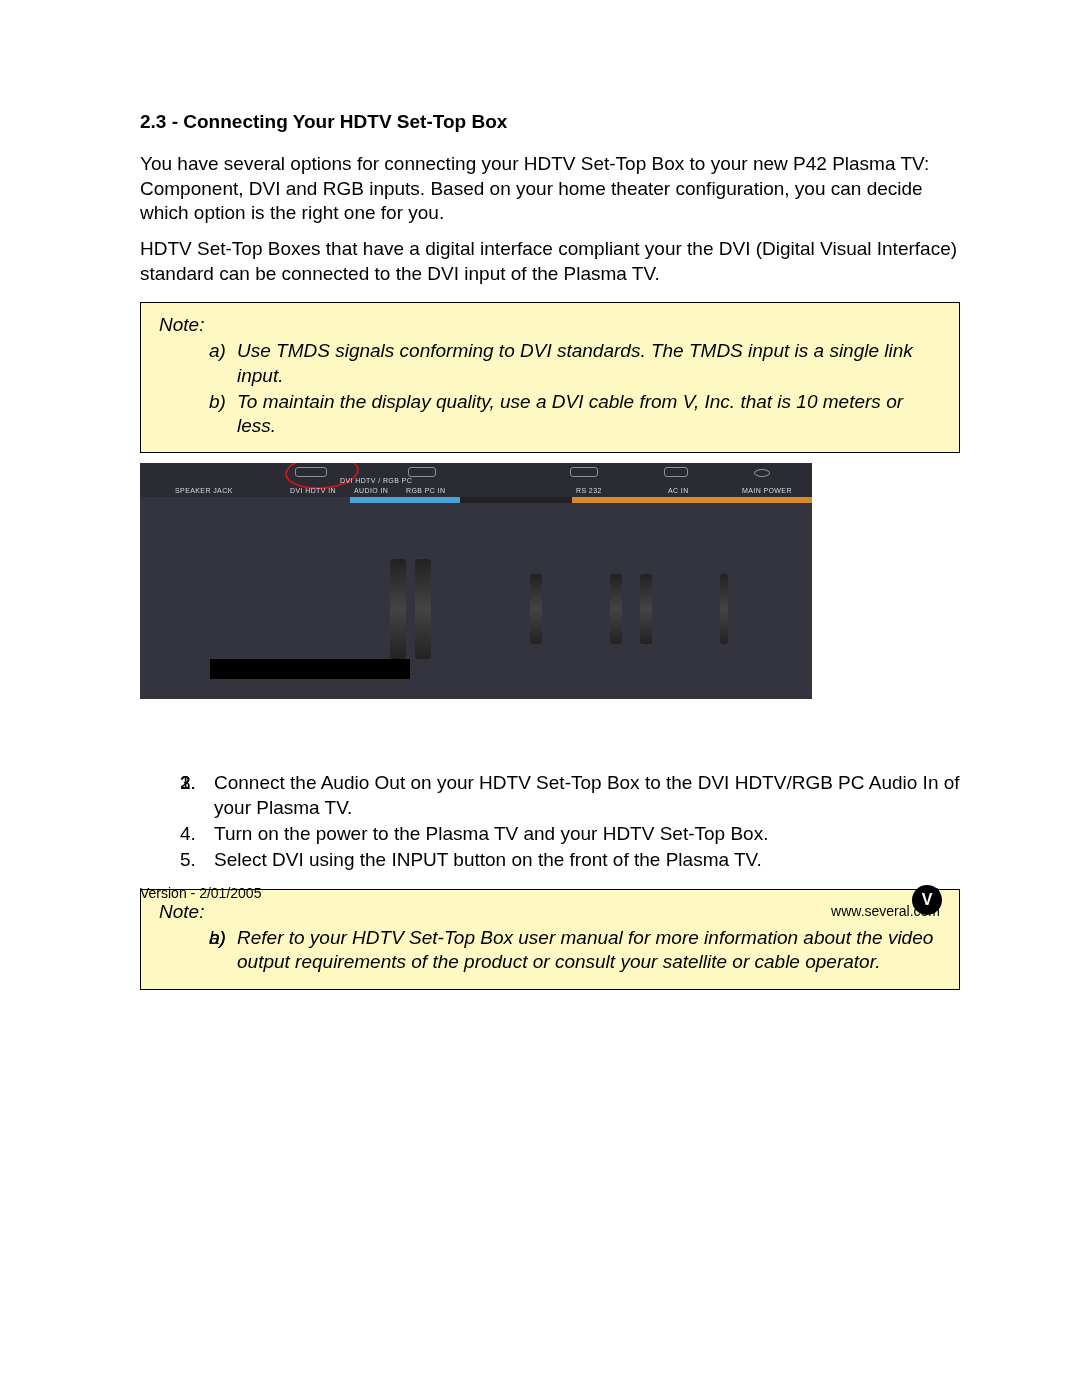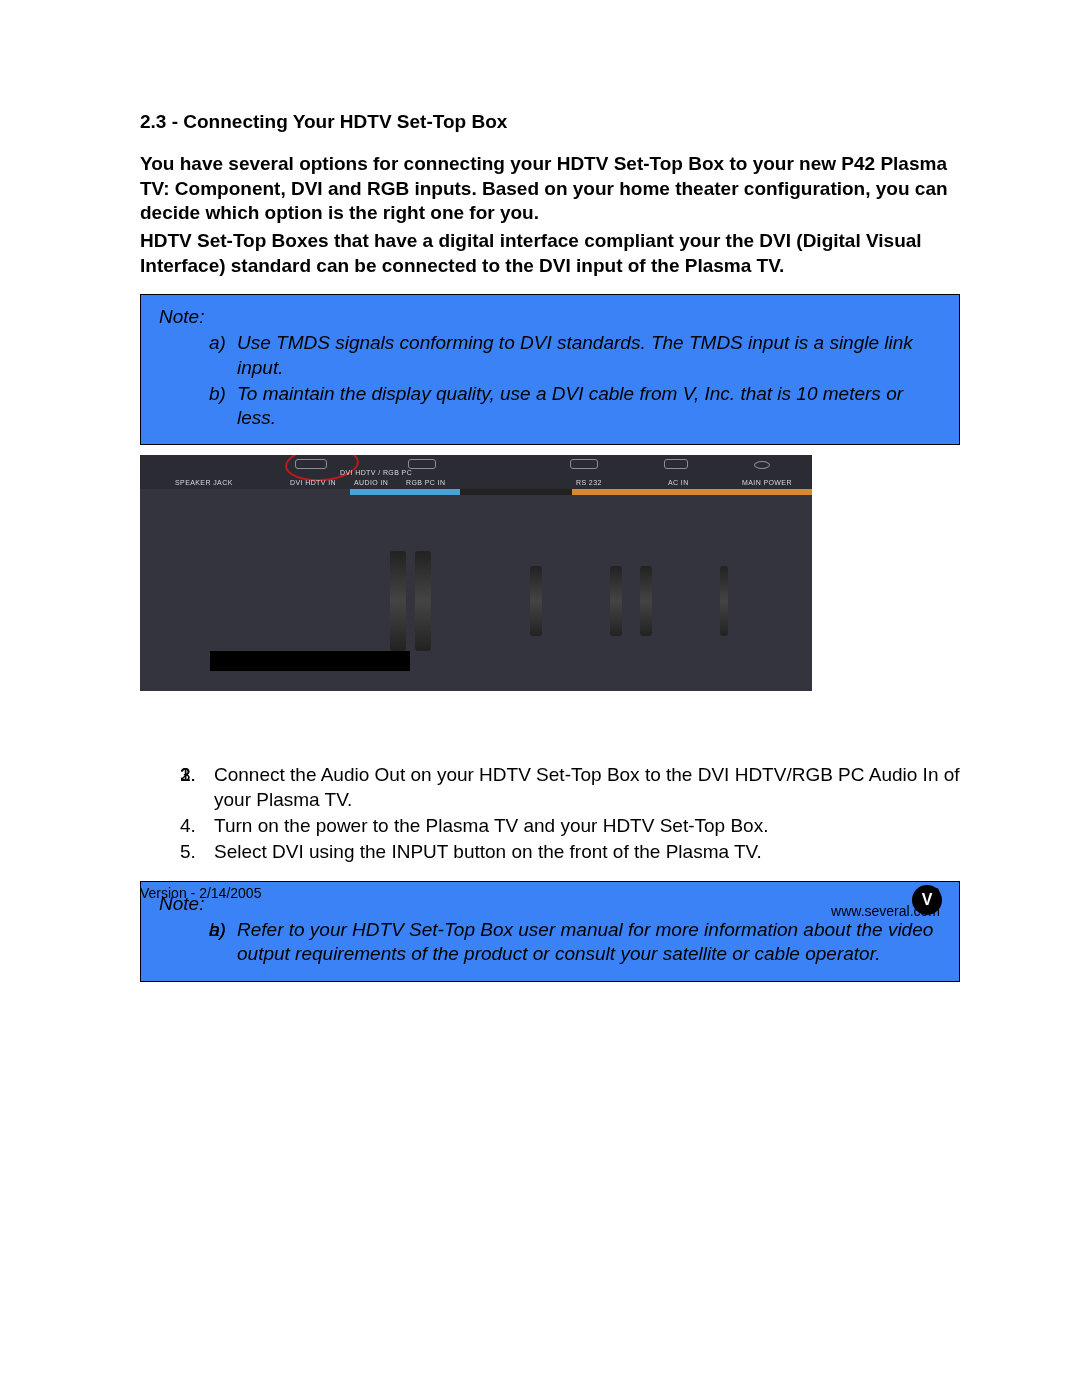--- a/index.html
+++ b/index.html
@@ -26,26 +26,25 @@
     font-weight: bold;
     margin-top: 28px;
     margin-bottom: 18px;
   }
   .h4 {
     font-weight: bold;
     margin-top: 44px;
     margin-bottom: 12px;
   }
   p.body-text {
-    margin: 4px 0 4px 0;
-    font-weight: bold;
+    margin: 12px 0 4px 0;
   }
   .note-box {
     border: 1px solid #000;
-    background: #3b82f6;
+    background: #fef9c3;
     margin-top: 16px;
     padding: 10px 14px 12px 14px;
     font-style: italic;
   }
   .note-label {
     margin: 0 0 2px 4px;
   }
   .note-list {
     margin: 0;
     padding-left: 54px;
@@ -257,21 +256,21 @@
         <span class="marker">a)</span>
       </li>
       <li>
         <span class="marker">b)</span>
         <span>Refer to your HDTV Set-Top Box user manual for more information about the video output requirements of the product or consult your satellite or cable operator.</span>
       </li>
     </ul>
   </div>
 
   <div class="footer">
-    <div class="version">Version - 2/14/2005</div>
+    <div class="version">Version - 2/01/2005</div>
     <div class="center">
       <span>19</span><br>
       <span>www.several.com</span>
     </div>
   </div>
   <div class="logo">V</div>
 
 </div>
 
 </body></html>

